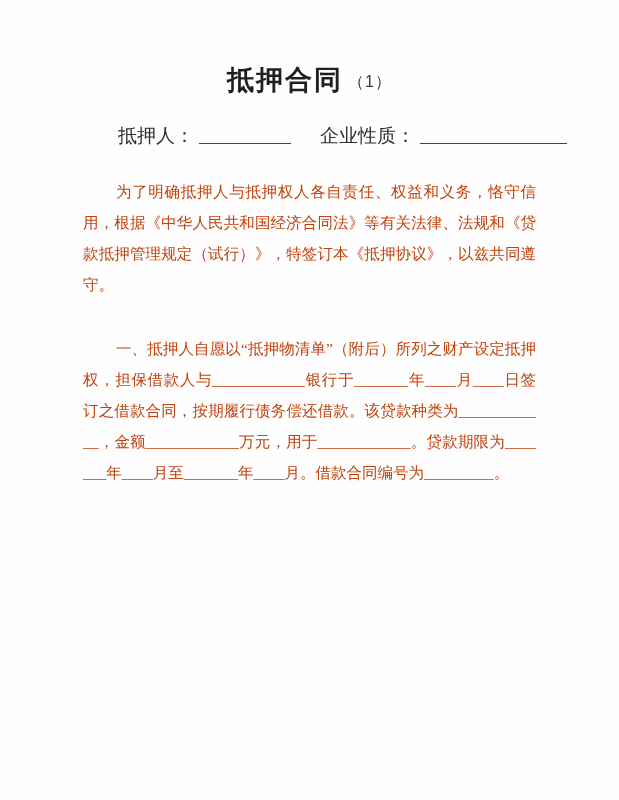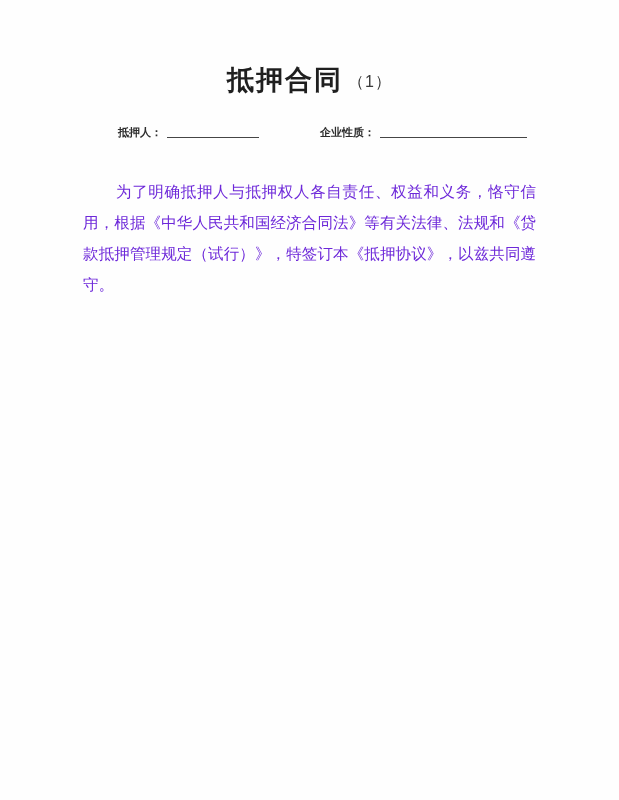--- a/index.html
+++ b/index.html
@@ -30,22 +30,21 @@
   .title .title-num {
     font-size: 16px;
     font-weight: normal;
     letter-spacing: 1px;
     color: #3a3a3a;
     margin-left: 5px;
     vertical-align: 2px;
   }
   .fields {
     margin-left: 118px;
-    font-size: 11px;
-    font-weight: bold;
+    font-size: 19px;
   }
   .field-row {
     height: 20px;
     white-space: nowrap;
   }
   .row-1 { margin-top: 25px; }
   .row-2 { margin-top: 47px; }
   .row-3 { margin-top: 44px; }
   .col1 {
     display: inline-block;
@@ -62,21 +61,21 @@
   .w92  { width: 92px; }
   .w147 { width: 147px; }
   .w144 { width: 144px; }
   .w90  { width: 90px; }
   .para {
     margin: 33px 83px 0 83px;
     font-size: 15.5px;
     line-height: 31px;
     text-align: justify;
     text-indent: 33px;
-    color: #6d28d9;
+    color: #c2410c;
     word-break: break-all;
   }
 </style>
 </head>
 <body>
 
 <div class="page">
 
   <h1 class="title"><span>抵押合同</span><span class="title-num">（1）</span></h1>
 
@@ -85,15 +84,16 @@
     <div class="field-row row-1">
       <span class="col1"><span>抵押人：</span><span class="blank w92"></span></span><span>企业性质：</span><span class="blank w147"></span>
     </div>
 
 
 
   </div>
 
   <p class="para">为了明确抵押人与抵押权人各自责任、权益和义务，恪守信用，根据《中华人民共和国经济合同法》等有关法律、法规和《贷款抵押管理规定（试行）》，特签订本《抵押协议》，以兹共同遵守。</p>
 
+  <p class="para">一、抵押人自愿以“抵押物清单”（附后）所列之财产设定抵押权，担保借款人与____________银行于_______年____月____日签订之借款合同，按期履行债务偿还借款。该贷款种类为____________，金额____________万元，用于____________。贷款期限为_______年____月至_______年____月。借款合同编号为_________。</p>
 
 
 </div>
 
 </body></html>

